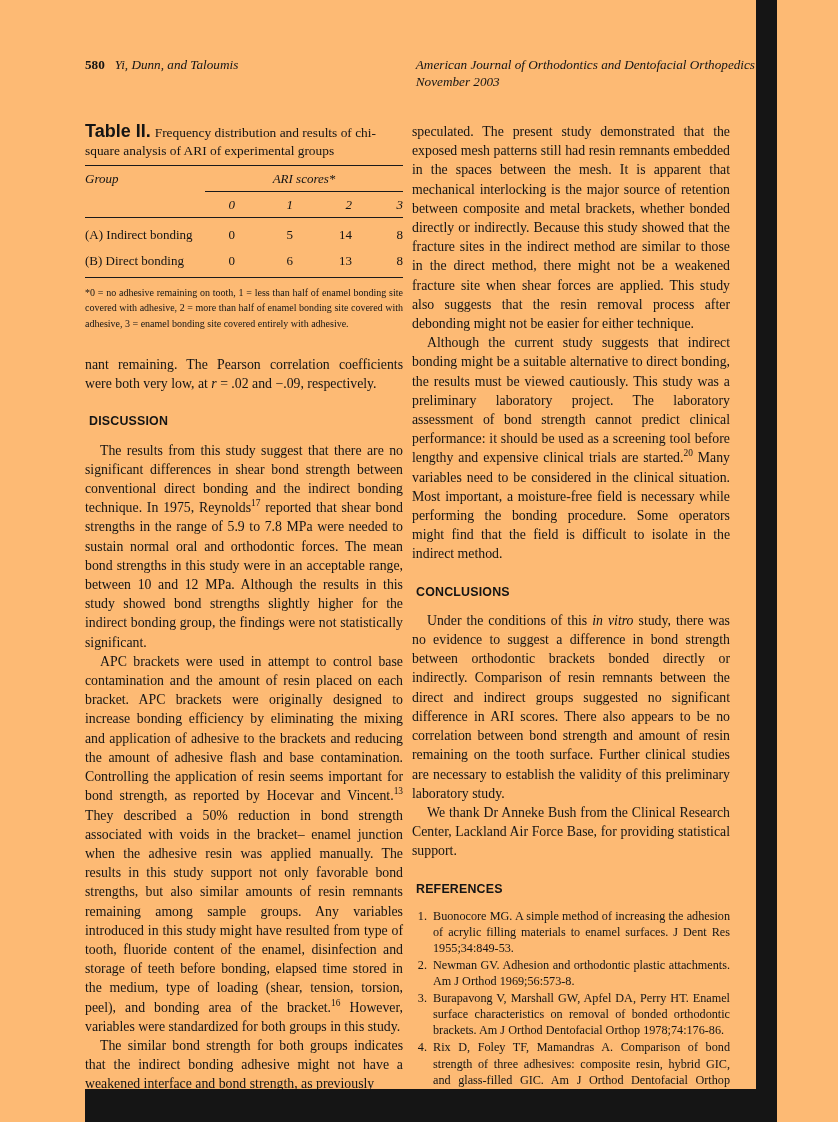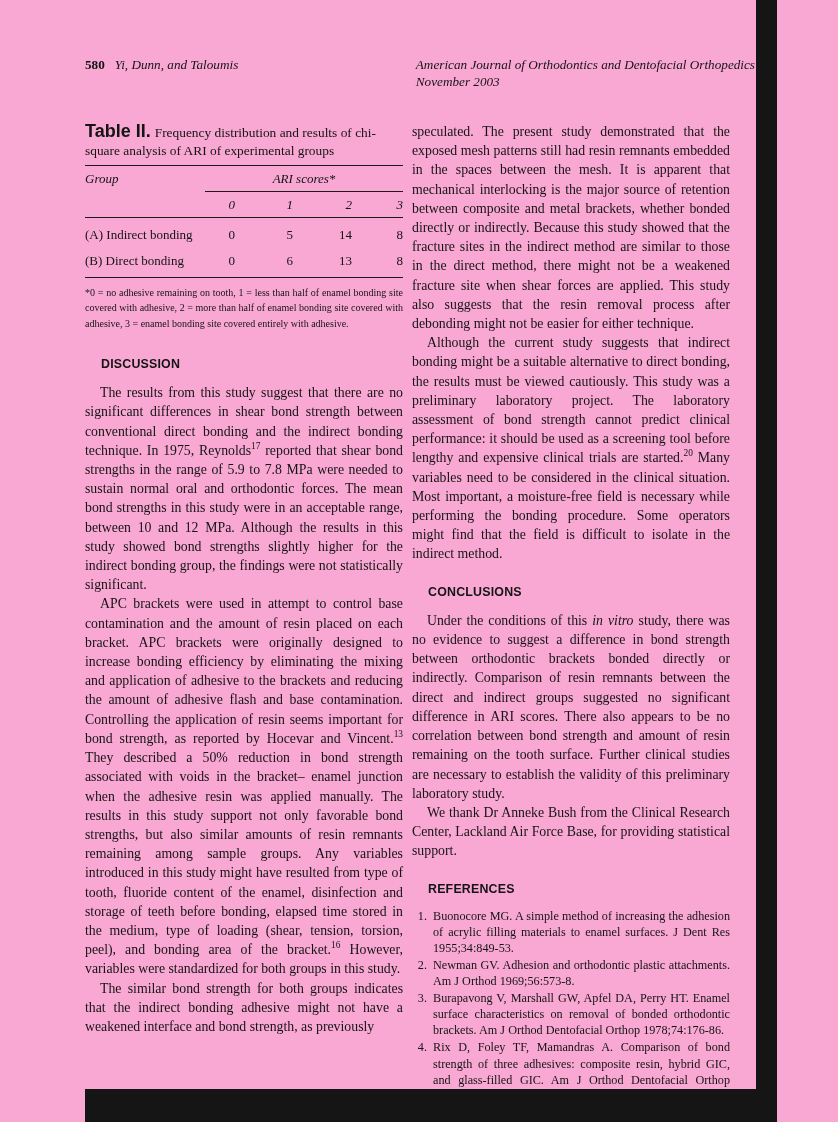--- a/index.html
+++ b/index.html
@@ -1,20 +1,20 @@
 <!DOCTYPE html>
 <html><head>
 <meta charset="utf-8">
 <style>
   * { box-sizing: border-box; }
   html, body { margin: 0; padding: 0; background: #ffffff; }
   .page {
     position: relative;
     width: 838px; height: 1122px;
-    background: #f9a8d4;
+    background: #fdba74;
     color: #141414;
     font-family: "Liberation Serif", serif;
     overflow: hidden;
   }
   
   .scan-bar-right  { position: absolute; left: 756px; top: 0; width: 21px; height: 1122px; background: #151515; z-index: 6; }
   .scan-bar-bottom { position: absolute; left: 85px; top: 1089px; width: 692px; height: 33px; background: #151515; z-index: 6; }
 
   
   .running-head { position: absolute; left: 85px; top: 56px; width: 670px; display: flex; justify-content: space-between; font-size: 13.2px; line-height: 17px; }
@@ -31,21 +31,21 @@
   .para { margin: 0 0 0 0; }
   .para.indent { text-indent: 15px; }
   .para + .para { margin-top: 0; }
   sup { font-size: 0.68em; line-height: 0; }
 
   .section-heading {
     font-family: "Liberation Sans", sans-serif;
     font-weight: bold;
     font-size: 12.4px;
     letter-spacing: 0.2px;
-    margin: 19px 0 9px 16px;
+    margin: 19px 0 9px 4px;
     text-align: left;
   }
 
   
   .table-block { margin-bottom: 24px; }
   .table-caption { font-size: 13.4px; line-height: 18px; margin-bottom: 5px; text-align: left; }
   .table-caption-label { font-family: "Liberation Sans", sans-serif; font-weight: bold; font-size: 18px; margin-right: 4px; }
   table.ari-table { width: 318px; border-collapse: collapse; font-size: 13px; margin-bottom: 7px; }
   table.ari-table th, table.ari-table td { padding: 3px 0; font-weight: normal; font-family: Liberation Serif, serif; }
   .r1 th { border-top: 1.4px solid #1a1a1a; font-style: italic; padding-top: 6px; }
@@ -127,20 +127,21 @@
             <td>6</td>
             <td>13</td>
             <td>8</td>
           </tr>
         </tbody>
       </table>
 
       <div class="table-footnote">*0 = no adhesive remaining on tooth, 1 = less than half of enamel bonding site covered with adhesive, 2 = more than half of enamel bonding site covered with adhesive, 3 = enamel bonding site covered entirely with adhesive.</div>
     </div>
 
+    <p class="para"><span>nant remaining. The Pearson correlation coefficients were both very low, at </span><span style="font-style: italic;">r</span><span> = .02 and −.09, respectively.</span></p>
 
     <h2 class="section-heading">DISCUSSION</h2>
 
     <p class="para indent"><span>The results from this study suggest that there are no significant differences in shear bond strength between conventional direct bonding and the indirect bonding technique. In 1975, Reynolds</span><sup>17</sup><span> reported that shear bond strengths in the range of 5.9 to 7.8 MPa were needed to sustain normal oral and orthodontic forces. The mean bond strengths in this study were in an acceptable range, between 10 and 12 MPa. Although the results in this study showed bond strengths slightly higher for the indirect bonding group, the findings were not statistically significant.</span></p>
     <p class="para indent"><span>APC brackets were used in attempt to control base contamination and the amount of resin placed on each bracket. APC brackets were originally designed to increase bonding efficiency by eliminating the mixing and application of adhesive to the brackets and reducing the amount of adhesive flash and base contamination. Controlling the application of resin seems important for bond strength, as reported by Hocevar and Vincent.</span><sup>13</sup><span> They described a 50% reduction in bond strength associated with voids in the bracket– enamel junction when the adhesive resin was applied manually. The results in this study support not only favorable bond strengths, but also similar amounts of resin remnants remaining among sample groups. Any variables introduced in this study might have resulted from type of tooth, fluoride content of the enamel, disinfection and storage of teeth before bonding, elapsed time stored in the medium, type of loading (shear, tension, torsion, peel), and bonding area of the bracket.</span><sup>16</sup><span> However, variables were standardized for both groups in this study.</span></p>
     <p class="para indent"><span>The similar bond strength for both groups indicates that the indirect bonding adhesive might not have a weakened interface and bond strength, as previously</span></p>
   </div>
 
   <div class="col col-right">
     <p class="para"><span>speculated. The present study demonstrated that the exposed mesh patterns still had resin remnants embedded in the spaces between the mesh. It is apparent that mechanical interlocking is the major source of retention between composite and metal brackets, whether bonded directly or indirectly. Because this study showed that the fracture sites in the indirect method are similar to those in the direct method, there might not be a weakened fracture site when shear forces are applied. This study also suggests that the resin removal process after debonding might not be easier for either technique.</span></p>

